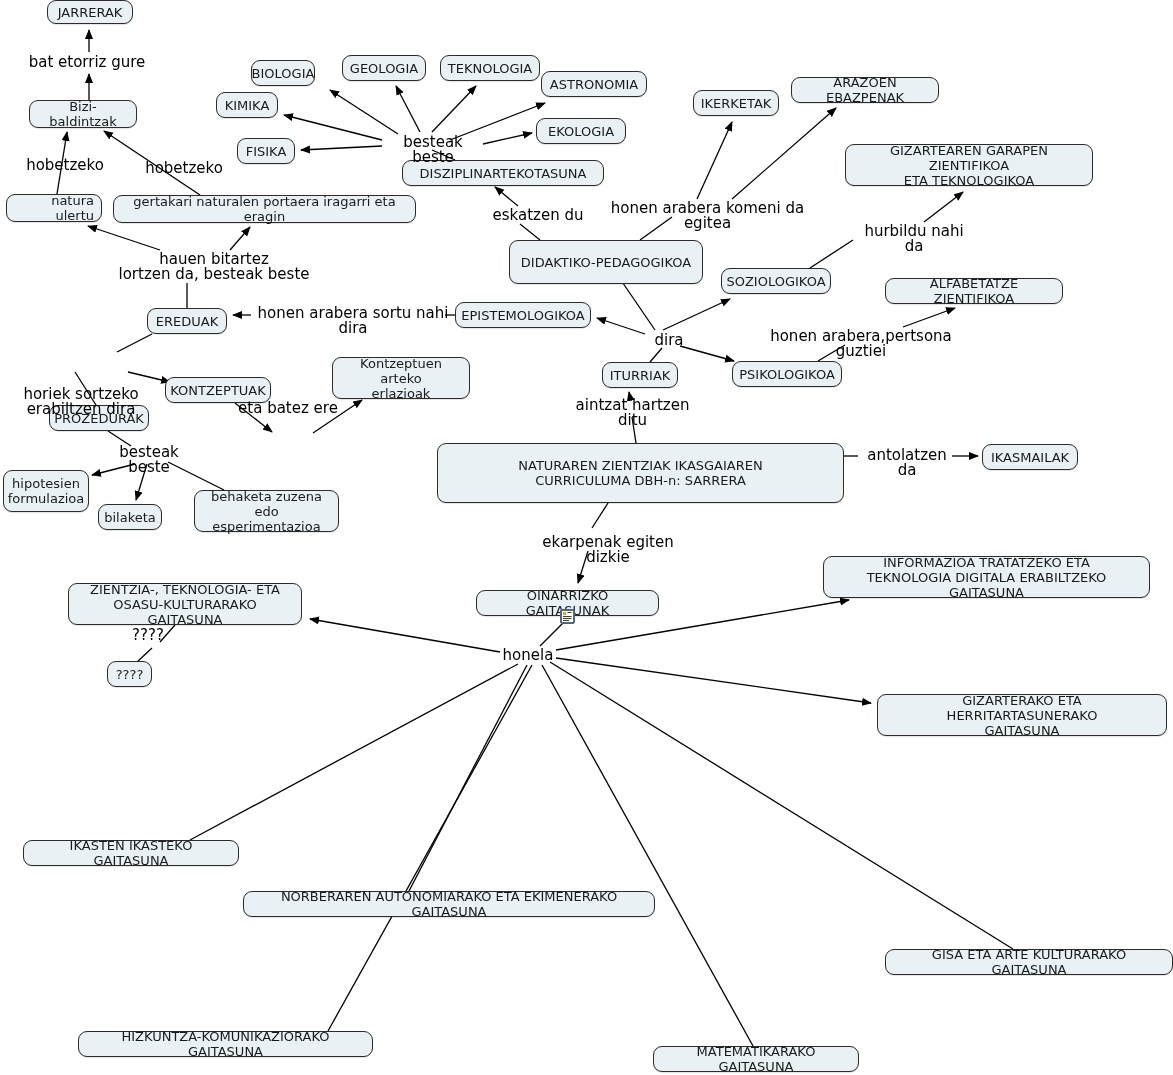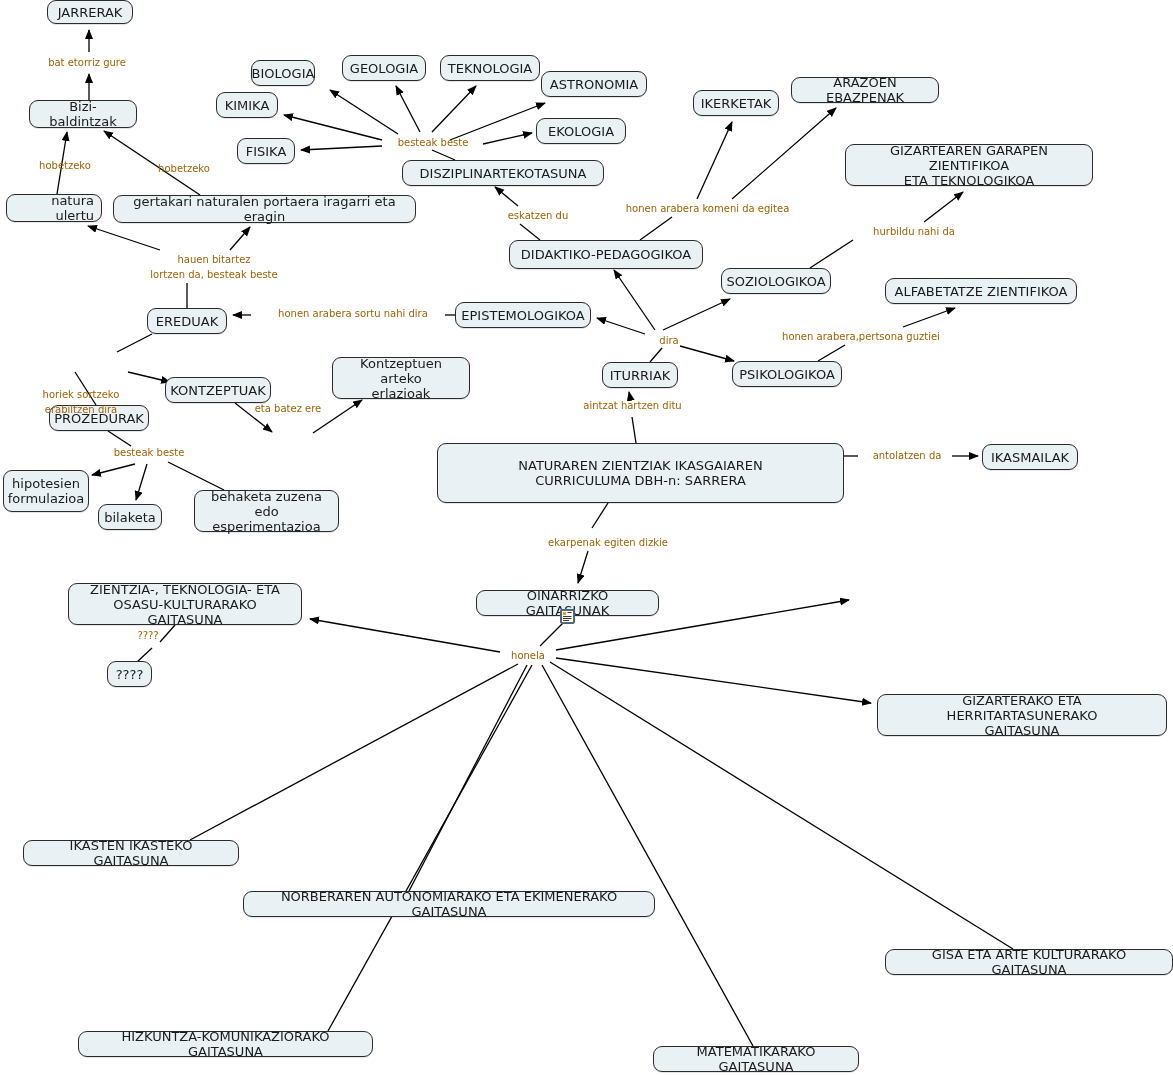--- a/index.html
+++ b/index.html
@@ -38,22 +38,22 @@
     text-align: center;
     display: flex;
     align-items: center;
     justify-content: center;
     padding: 2px 7px;
     white-space: pre-line;
     box-shadow: 0 1px 0 rgba(0,0,0,0.10);
   }
   .linklabel {
     position: absolute;
-    color: #a16207;
-    font-size: 10px;
+    color: #000000;
+    font-size: 15px;
     line-height: 15px;
     text-align: center;
     white-space: pre-line;
     background: transparent;
     padding: 0;
   }
   .note-icon {
     position: absolute;
     width: 15px;
     height: 15px;
@@ -158,43 +158,45 @@
   <div class="node" style="left:251px;top:60px;width:64px;height:26px;">BIOLOGIA</div>
   <div class="node" style="left:342px;top:55px;width:84px;height:26px;">GEOLOGIA</div>
   <div class="node" style="left:440px;top:55px;width:100px;height:26px;">TEKNOLOGIA</div>
   <div class="node" style="left:541px;top:71px;width:106px;height:26px;">ASTRONOMIA</div>
   <div class="node" style="left:536px;top:118px;width:90px;height:26px;">EKOLOGIA</div>
   <div class="node" style="left:402px;top:160px;width:202px;height:26px;">DISZIPLINARTEKOTASUNA</div>
   <div class="node" style="left:693px;top:90px;width:86px;height:26px;">IKERKETAK</div>
   <div class="node" style="left:791px;top:77px;width:148px;height:26px;">ARAZOEN EBAZPENAK</div>
   <div class="node" style="left:845px;top:144px;width:248px;height:42px;">GIZARTEAREN GARAPEN ZIENTIFIKOA
 ETA TEKNOLOGIKOA</div>
-  <div class="node" style="left:509px;top:240px;width:194px;height:29px;">DIDAKTIKO-PEDAGOGIKOA</div>
+  <div class="node" style="left:509px;top:240px;width:194px;height:44px;">DIDAKTIKO-PEDAGOGIKOA</div>
   <div class="node" style="left:721px;top:268px;width:110px;height:26px;">SOZIOLOGIKOA</div>
-  <div class="node" style="left:885px;top:278px;width:192px;height:26px;">ALFABETATZE ZIENTIFIKOA</div>
+  <div class="node" style="left:885px;top:278px;width:178px;height:26px;">ALFABETATZE ZIENTIFIKOA</div>
   <div class="node" style="left:732px;top:361px;width:110px;height:26px;">PSIKOLOGIKOA</div>
   <div class="node" style="left:602px;top:362px;width:76px;height:26px;">ITURRIAK</div>
   <div class="node" style="left:455px;top:302px;width:136px;height:26px;">EPISTEMOLOGIKOA</div>
   <div class="node" style="left:147px;top:308px;width:80px;height:26px;">EREDUAK</div>
   <div class="node" style="left:165px;top:377px;width:106px;height:26px;">KONTZEPTUAK</div>
   <div class="node" style="left:332px;top:357px;width:138px;height:42px;">Kontzeptuen arteko
 erlazioak</div>
   <div class="node" style="left:49px;top:405px;width:100px;height:26px;">PROZEDURAK</div>
   <div class="node" style="left:3px;top:470px;width:86px;height:42px;">hipotesien
 formulazioa</div>
   <div class="node" style="left:98px;top:504px;width:64px;height:26px;">bilaketa</div>
   <div class="node" style="left:437px;top:443px;width:407px;height:60px;">NATURAREN ZIENTZIAK IKASGAIAREN
 CURRICULUMA DBH-n: SARRERA</div>
   <div class="node" style="left:194px;top:490px;width:145px;height:42px;">behaketa zuzena
 edo esperimentazioa</div>
   <div class="node" style="left:982px;top:444px;width:96px;height:26px;">IKASMAILAK</div>
   <div class="node" style="left:476px;top:590px;width:183px;height:26px;">OINARRIZKO GAITASUNAK</div>
   <div class="node" style="left:68px;top:583px;width:234px;height:42px;">ZIENTZIA-, TEKNOLOGIA- ETA
 OSASU-KULTURARAKO GAITASUNA</div>
   <div class="node" style="left:107px;top:661px;width:45px;height:26px;">????</div>
+  <div class="node" style="left:823px;top:556px;width:327px;height:42px;">INFORMAZIOA TRATATZEKO ETA
+TEKNOLOGIA DIGITALA ERABILTZEKO GAITASUNA</div>
   <div class="node" style="left:877px;top:694px;width:290px;height:42px;">GIZARTERAKO ETA HERRITARTASUNERAKO
 GAITASUNA</div>
   <div class="node" style="left:23px;top:840px;width:216px;height:26px;">IKASTEN IKASTEKO GAITASUNA</div>
   <div class="node" style="left:243px;top:891px;width:412px;height:26px;">NORBERAREN AUTONOMIARAKO ETA EKIMENERAKO GAITASUNA</div>
   <div class="node" style="left:885px;top:949px;width:288px;height:26px;">GISA ETA ARTE KULTURARAKO GAITASUNA</div>
   <div class="node" style="left:78px;top:1031px;width:295px;height:26px;">HIZKUNTZA-KOMUNIKAZIORAKO GAITASUNA</div>
   <div class="node" style="left:653px;top:1046px;width:206px;height:26px;">MATEMATIKARAKO GAITASUNA</div>
 
   <div class="linklabel" style="left:27px;top:55px;width:120px;">bat etorriz gure</div>
   <div class="linklabel" style="left:22px;top:158px;width:86px;">hobetzeko</div>

